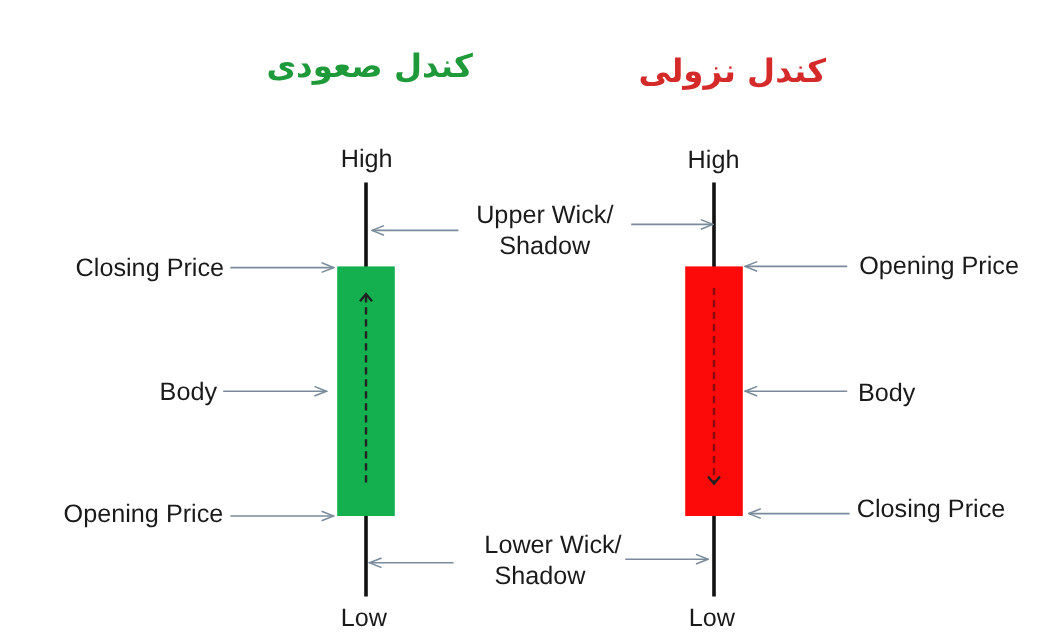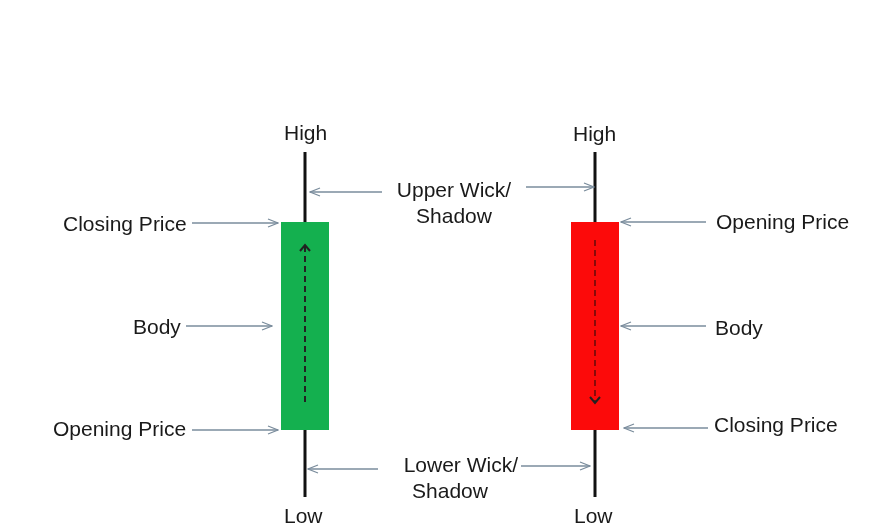--- a/index.html
+++ b/index.html
@@ -1,26 +1,28 @@
 <!DOCTYPE html>
 <html><head>
 <meta charset="utf-8">
 <style>
   html, body { margin: 0; padding: 0; background: #ffffff; }
   #stage { position: relative; width: 870px; height: 528px; overflow: hidden; background: #ffffff; font-family: "Liberation Sans", sans-serif; }
   svg { position: absolute; left: 0; top: 0; }
   .lbl { position: absolute; font-family: "Liberation Sans", sans-serif; font-size: 21px; color: #1a1a1a; white-space: nowrap; line-height: 22px; }
   .title { position: absolute; font-family: "DejaVu Sans", sans-serif; font-weight: bold; font-size: 27px; white-space: nowrap; direction: rtl; }
-  .center { text-align: center; margin-top: 10px; }
+  .center { text-align: center; }
 </style>
 </head>
 <body>
 
 <div id="stage">
 
+  <div class="title" style="left:222px; top:40px; color:#1f9a3a;">کندل صعودی</div>
+  <div class="title" style="left:532px; top:44px; color:#d42a2a;">کندل نزولی</div>
 
   <svg width="870" height="528" viewBox="0 0 870 528">
     <defs>
       <marker id="ah" markerWidth="12" markerHeight="10" refX="11" refY="5" orient="auto" markerUnits="userSpaceOnUse">
         <path d="M1,1 L11,5 L1,9" fill="none" stroke="#7a8c9c" stroke-width="1.3"></path>
       </marker>
       <marker id="dah" markerWidth="12" markerHeight="12" refX="6" refY="6" orient="auto" markerUnits="userSpaceOnUse">
         <path d="M1,1 L7,6 L1,11" fill="none" stroke="#222222" stroke-width="2"></path>
       </marker>
     </defs>

